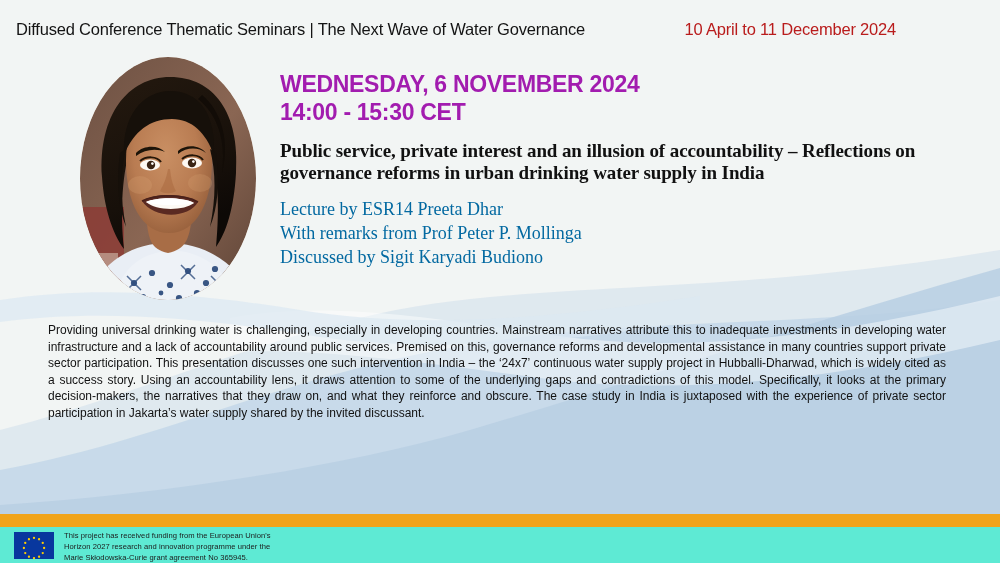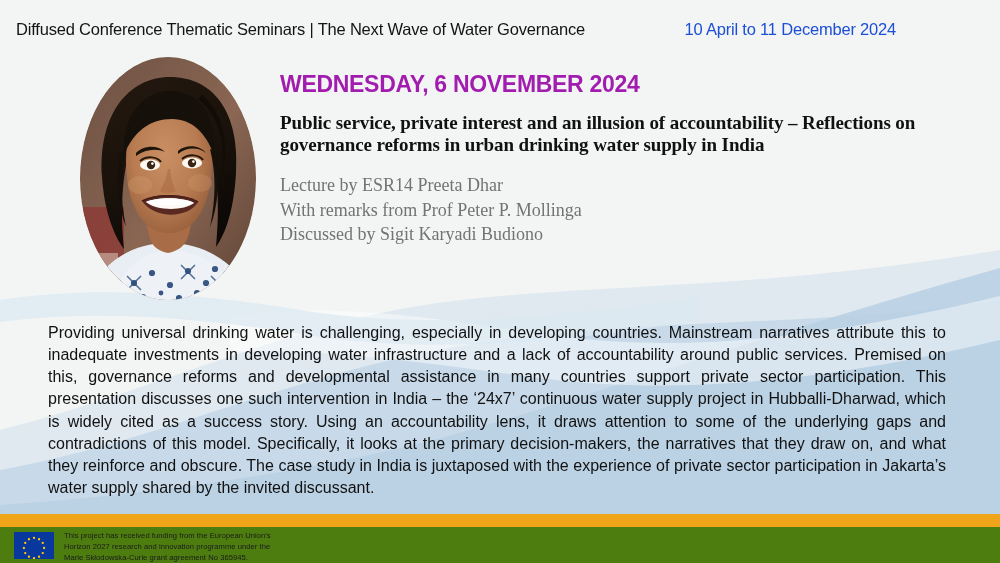--- a/index.html
+++ b/index.html
@@ -24,21 +24,21 @@
     position:absolute;top:14px;left:0;width:912px;height:30px;
     display:flex;align-items:center;justify-content:space-between;
     padding:0 16px 0 16px;box-sizing:border-box;
   }
   .header-title{
     font-size:16.5px;letter-spacing:-0.2px;color:#141414;
     font-family:"Liberation Sans", sans-serif;font-weight:400;
     white-space:nowrap;
   }
   .header-dates{
-    font-size:16.5px;letter-spacing:-0.2px;color:#1d4ed8;
+    font-size:16.5px;letter-spacing:-0.2px;color:#b91c1c;
     font-weight:400;white-space:nowrap;
   }
 
   
   .portrait-wrap{
     position:absolute;left:80px;top:57px;
     width:176px;height:243px;
   }
   .portrait{
     width:176px;height:243px;border-radius:50%;
@@ -58,43 +58,43 @@
   }
   .kicker .line2{display:block;}
   .talk-title{
     margin-top:14px;
     font-family:"Liberation Serif", serif;
     font-size:19px;font-weight:700;color:#111;
     line-height:1.17;letter-spacing:-0.1px;
     max-width:678px;
   }
   .credits{
-    margin-top:17px;
+    margin-top:12px;
     font-family:"Liberation Serif", serif;
-    font-size:18px;color:#737373;line-height:1.35;
+    font-size:18px;color:#0369a1;line-height:1.35;
   }
   .credits div{white-space:nowrap;}
 
   
   .abstract{
     position:absolute;left:48px;top:322px;width:898px;
     font-family:"Liberation Sans", sans-serif;
-    font-size:16px;line-height:1.385;
+    font-size:12px;line-height:1.385;
     color:#121212;text-align:justify;
     -webkit-hyphens:none;hyphens:none;
   }
 
   
   .orange-bar{
     position:absolute;left:0;top:514px;width:1000px;height:13px;
     background:#f0a41a;
   }
   .footer{
     position:absolute;left:0;top:527px;width:1000px;height:36px;
-    background:#4d7c0f;
+    background:#5eead4;
     display:flex;align-items:flex-start;
   }
   .eu-flag{
     margin-left:14px;margin-top:5px;
     width:40px;height:27px;background:#08379e;
     position:relative;flex:0 0 auto;
   }
   .eu-flag svg{display:block;width:40px;height:27px;}
   .funding-text{
     margin-left:10px;margin-top:4px;
@@ -217,20 +217,21 @@
 
           <path d="M118,42 C138,58 146,84 142,116 C150,86 142,54 122,38 Z" fill="#120c07"></path>
         </g>
       </svg>
     </div>
   </div>
 
   <div class="main-block">
     <div class="kicker">
       <span>WEDNESDAY, 6 NOVEMBER 2024</span>
+      <span class="line2">14:00 - 15:30 CET</span>
     </div>
     <div class="talk-title">Public service, private interest and an illusion of accountability – Reflections on governance reforms in urban drinking water supply in India</div>
     <div class="credits">
       <div>Lecture by ESR14 Preeta Dhar</div>
       <div>With remarks from Prof Peter P. Mollinga</div>
       <div>Discussed by Sigit Karyadi Budiono</div>
     </div>
   </div>
 
   <div class="abstract">Providing universal drinking water is challenging, especially in developing countries. Mainstream narratives attribute this to inadequate investments in developing water infrastructure and a lack of accountability around public services. Premised on this, governance reforms and developmental assistance in many countries support private sector participation. This presentation discusses one such intervention in India – the ‘24x7’ continuous water supply project in Hubballi-Dharwad, which is widely cited as a success story. Using an accountability lens, it draws attention to some of the underlying gaps and contradictions of this model. Specifically, it looks at the primary decision-makers, the narratives that they draw on, and what they reinforce and obscure. The case study in India is juxtaposed with the experience of private sector participation in Jakarta’s water supply shared by the invited discussant.</div>

